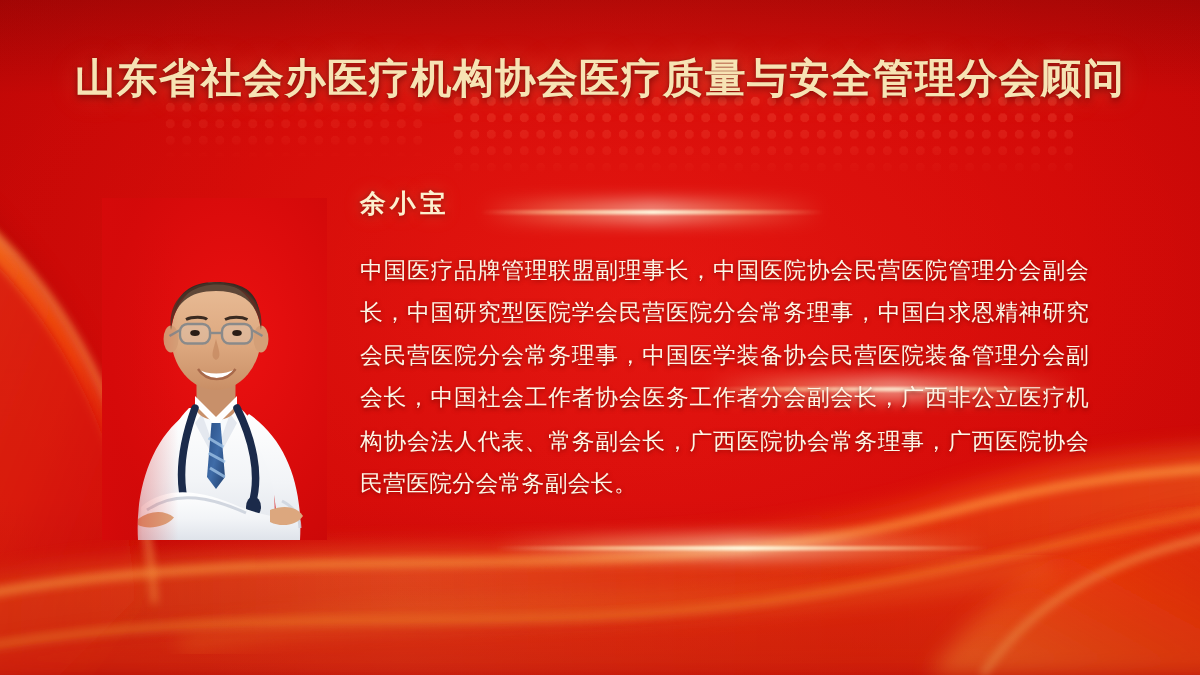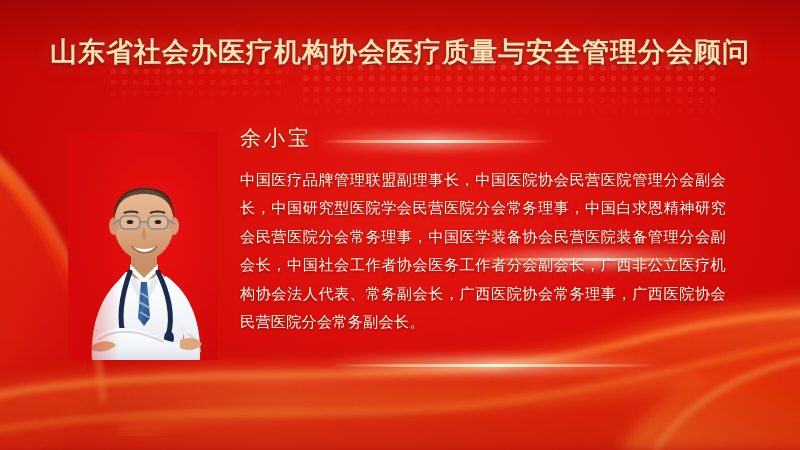--- a/index.html
+++ b/index.html
@@ -99,22 +99,22 @@
     position: absolute;
     inset: 0;
     background: linear-gradient(to right, rgba(214,10,10,0.95) 0%, rgba(214,10,10,0.25) 18%, rgba(0,0,0,0) 34%);
   }
 
   
   .name {
     position: absolute;
     left: 240px;
     top: 124px;
-    font-size: 21px;
-    font-weight: normal;
+    font-size: 17px;
+    font-weight: bold;
     color: #fdf0cf;
     letter-spacing: 3px;
     text-shadow: 0 1px 4px rgba(110,10,0,0.8), 0 0 12px rgba(255,200,130,0.35);
   }
   
   .streak {
     position: absolute;
     height: 3px;
     background: linear-gradient(to right,
       rgba(255,220,150,0) 0%,

